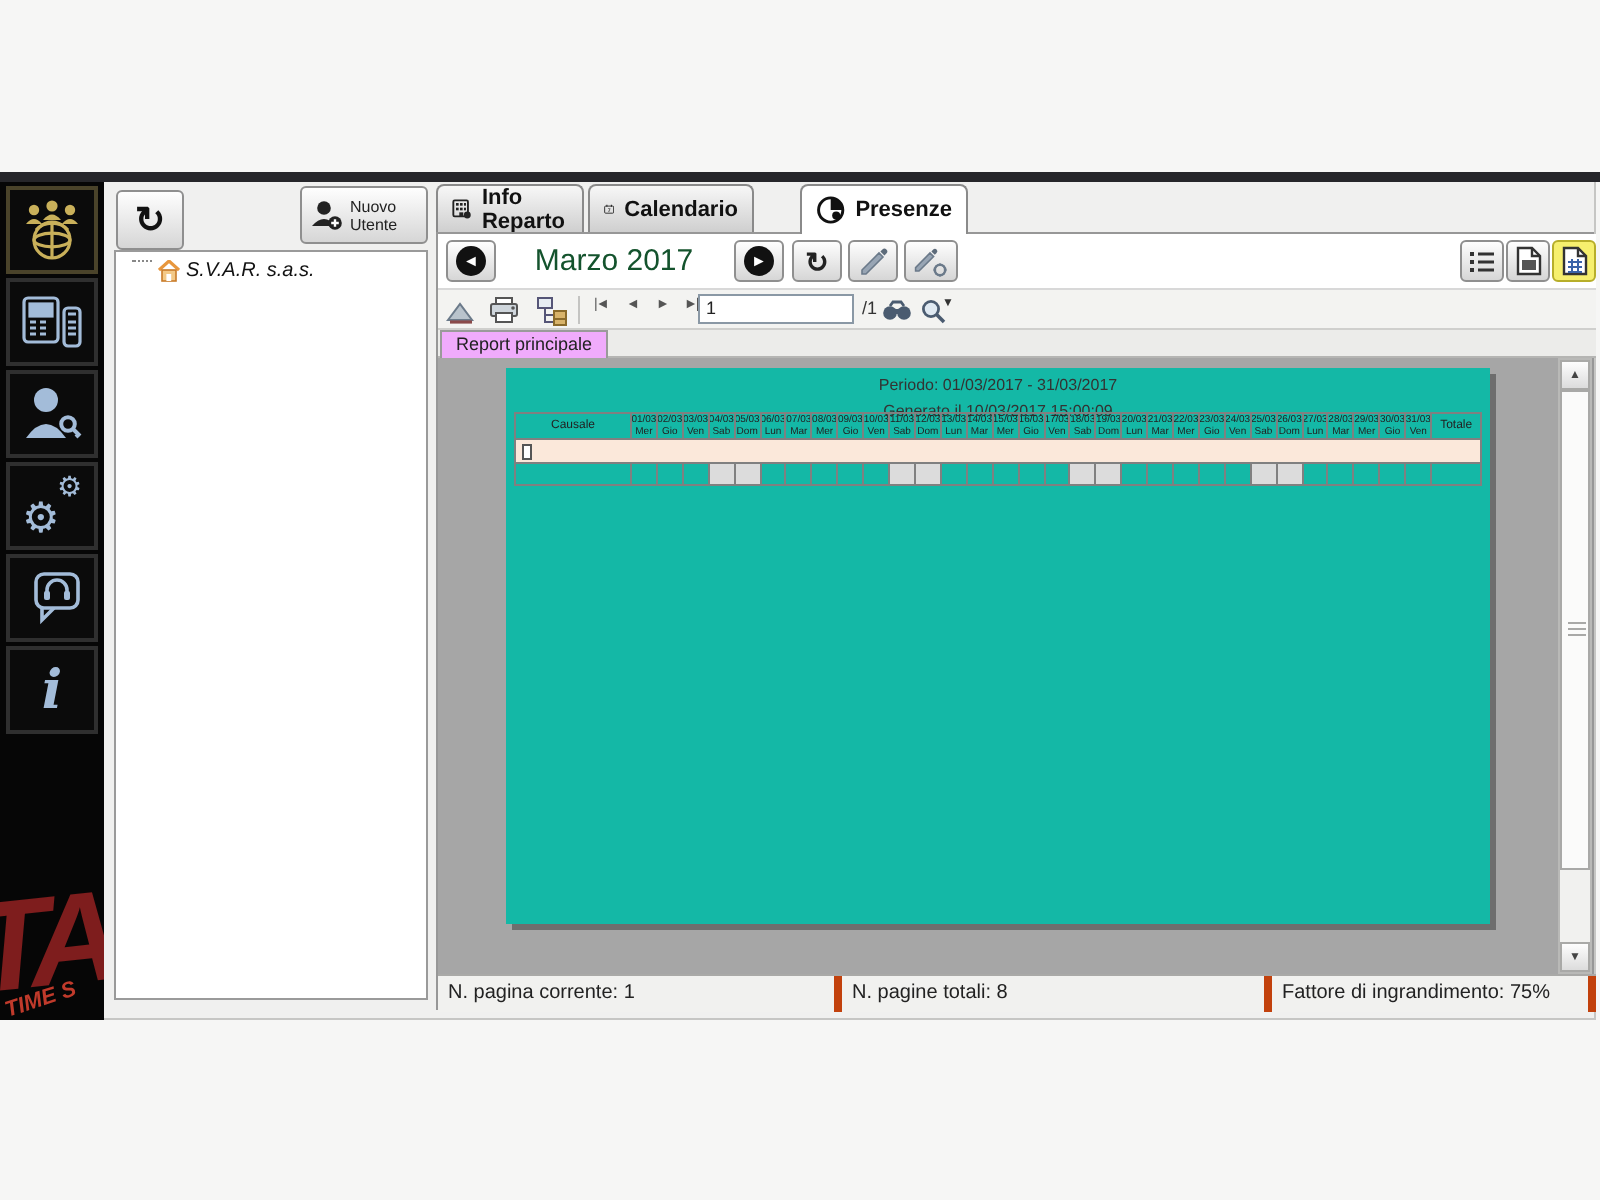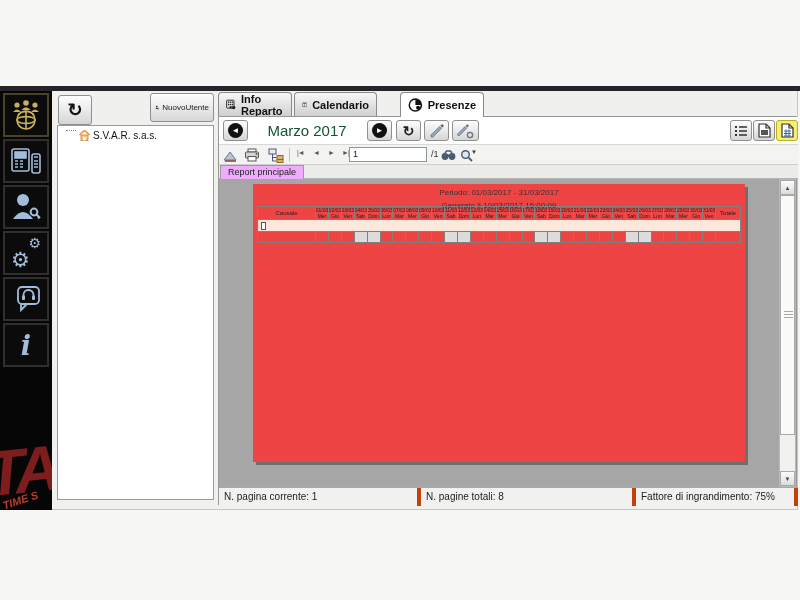--- a/index.html
+++ b/index.html
@@ -21,23 +21,23 @@
   .info-glyph { font-family:"DejaVu Serif",serif; font-style:italic; font-weight:bold; font-size:27px; color:#a3bcd9; line-height:1; }
   .side-logo { position:absolute; left:0; bottom:0; width:52px; height:120px; overflow:hidden; }
   .logo-big { position:absolute; left:-14px; bottom:2px; font-size:64px; font-weight:bold; font-style:italic; color:#7e1d1d; transform:rotate(-6deg); letter-spacing:-6px; }
   .logo-small { position:absolute; left:2px; bottom:4px; font-size:11px; font-weight:bold; font-style:italic; color:#c03a2b; transform:rotate(-18deg); white-space:nowrap; }
 
   
   .user-panel { position:absolute; left:55px; top:93px; width:160px; height:412px; }
   .btn { background:linear-gradient(#fefefe,#d6d6d6); border:1px solid #8f8f8f; border-radius:3px; cursor:pointer; }
   .refresh-btn { position:absolute; left:3px; top:2px; width:34px; height:30px; font-size:18px; font-weight:bold; color:#111; display:flex; align-items:center; justify-content:center; }
   .new-user-btn { position:absolute; right:1px; top:0px; width:64px; height:29px; display:flex; align-items:center; gap:3px; padding:0 4px; font-size:8px; color:#222; }
-  .new-user-lines { display:flex; flex-direction:row; line-height:9px; text-align:left; }
+  .new-user-lines { display:flex; flex-direction:column; line-height:9px; text-align:left; }
   .tree-box { position:absolute; left:2px; top:32px; width:157px; height:375px; background:#fff; border:1px solid #9a9a9a; }
-  .tree-item { position:relative; display:flex; align-items:flex-start; gap:3px; padding:4px 2px 0 8px; cursor:pointer; }
+  .tree-item { position:relative; display:flex; align-items:flex-start; gap:3px; padding:4px 2px 0 8px; cursor:pointer;font-style:italic; }
   .tree-dash { width:10px; height:0; border-top:1px dotted #888; }
   .tree-label { font-size:10px; color:#111; white-space:nowrap; }
 
   
   .tab { position:absolute; top:92px; height:24px; border:1px solid #8a8a8a; border-bottom:none; border-radius:4px 4px 0 0; background:linear-gradient(#f7f7f7,#cfcfcf); display:flex; align-items:center; gap:5px; padding:0 7px; font-size:11px; font-weight:bold; color:#111; cursor:pointer; z-index:3; }
   .tab.active { background:#fff; height:25px; z-index:5; }
   .tab-info { left:218px; width:74px; }
   .tab-cal { left:294px; width:83px; }
   .tab-pres { left:379px; width:84px;margin-left:21px; }
 
@@ -60,21 +60,21 @@
   .page-box { position:absolute; left:130px; top:2px; width:78px; height:15px; background:#fff; border:1px solid #8a98a5; font-size:9px; color:#222; padding:1px 0 0 3px; }
   .slash-total { position:absolute; left:212px; top:4px; font-size:9px; color:#333; }
   .caret { position:absolute; left:252px; top:4px; font-size:8px; color:#333; cursor:pointer; }
 
   
   .rpt-tab-row { position:absolute; left:0; top:48px; width:579px; height:14px; background:#ececea; border-bottom:1px solid #b5b5b3; }
   .rpt-tab { position:absolute; left:1px; top:0; height:14px; background:#f0abfc; border:1px solid #9a9a9a; border-bottom:none; padding:1px 7px 0 7px; font-size:9px; color:#222; cursor:pointer; }
 
   
   .report-area { position:absolute; left:0; top:62px; width:560px; height:308px; background:#a6a6a6; overflow:hidden; }
-  .page { position:absolute; left:34px; top:5px; width:492px; height:278px; background:#ef4444; box-shadow:3px 3px 0 #6e6e6e; }
+  .page { position:absolute; left:34px; top:5px; width:492px; height:278px; background:#14b8a6; box-shadow:3px 3px 0 #6e6e6e; }
   .page-head { margin-top:4px; text-align:center; font-size:8px; line-height:9px; color:#333; }
   .rtable { position:absolute; left:4px; top:22px; width:484px; }
   .trow { display:flex; width:100%; }
   .trow.header { height:14px; border:1px solid #808080; }
   .causale-cell { width:58px; border-right:1px solid #808080; display:flex; align-items:center; justify-content:center; font-size:6px; color:#222; }
   .day-cell { flex:1; border-right:1px solid #808080; display:flex; flex-direction:column; align-items:center; justify-content:center; font-size:5px; line-height:6px; color:#222; overflow:hidden; white-space:nowrap; }
   .totale-cell { width:24px; display:flex; align-items:center; justify-content:center; font-size:6px; color:#222; }
   .trow.beige { height:12px; background:#fbe8da; border:1px solid #808080; border-top:none; align-items:center; }
   .beige-glyph { width:5px; height:8px; border:1px solid #555; background:#fff; margin-left:3px; }
   .trow.empty { height:11px; border:1px solid #808080; border-top:none; }

